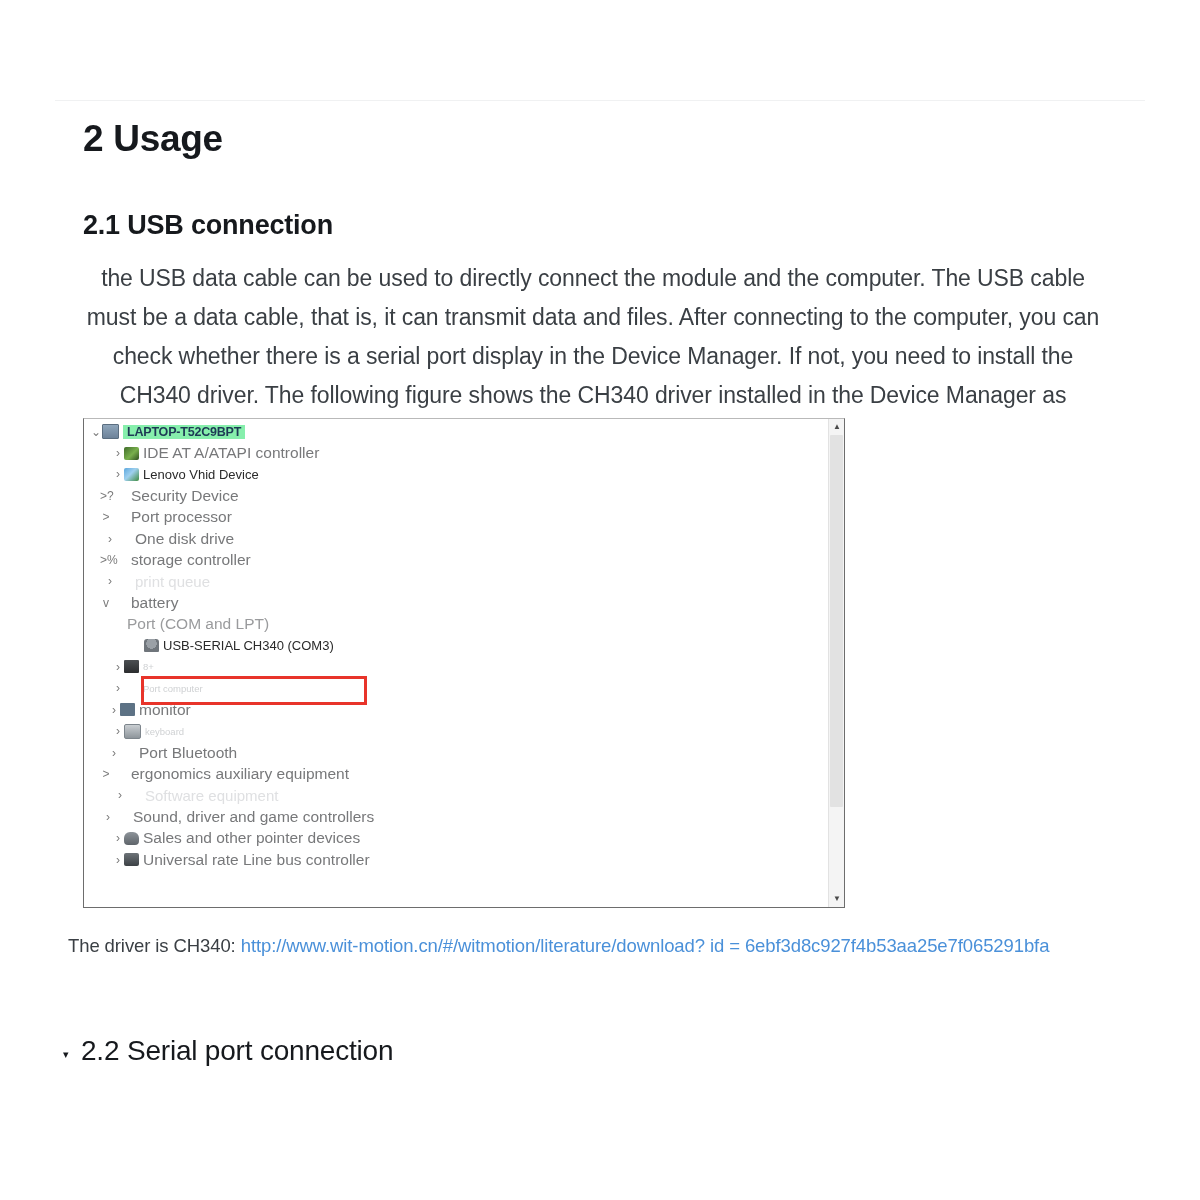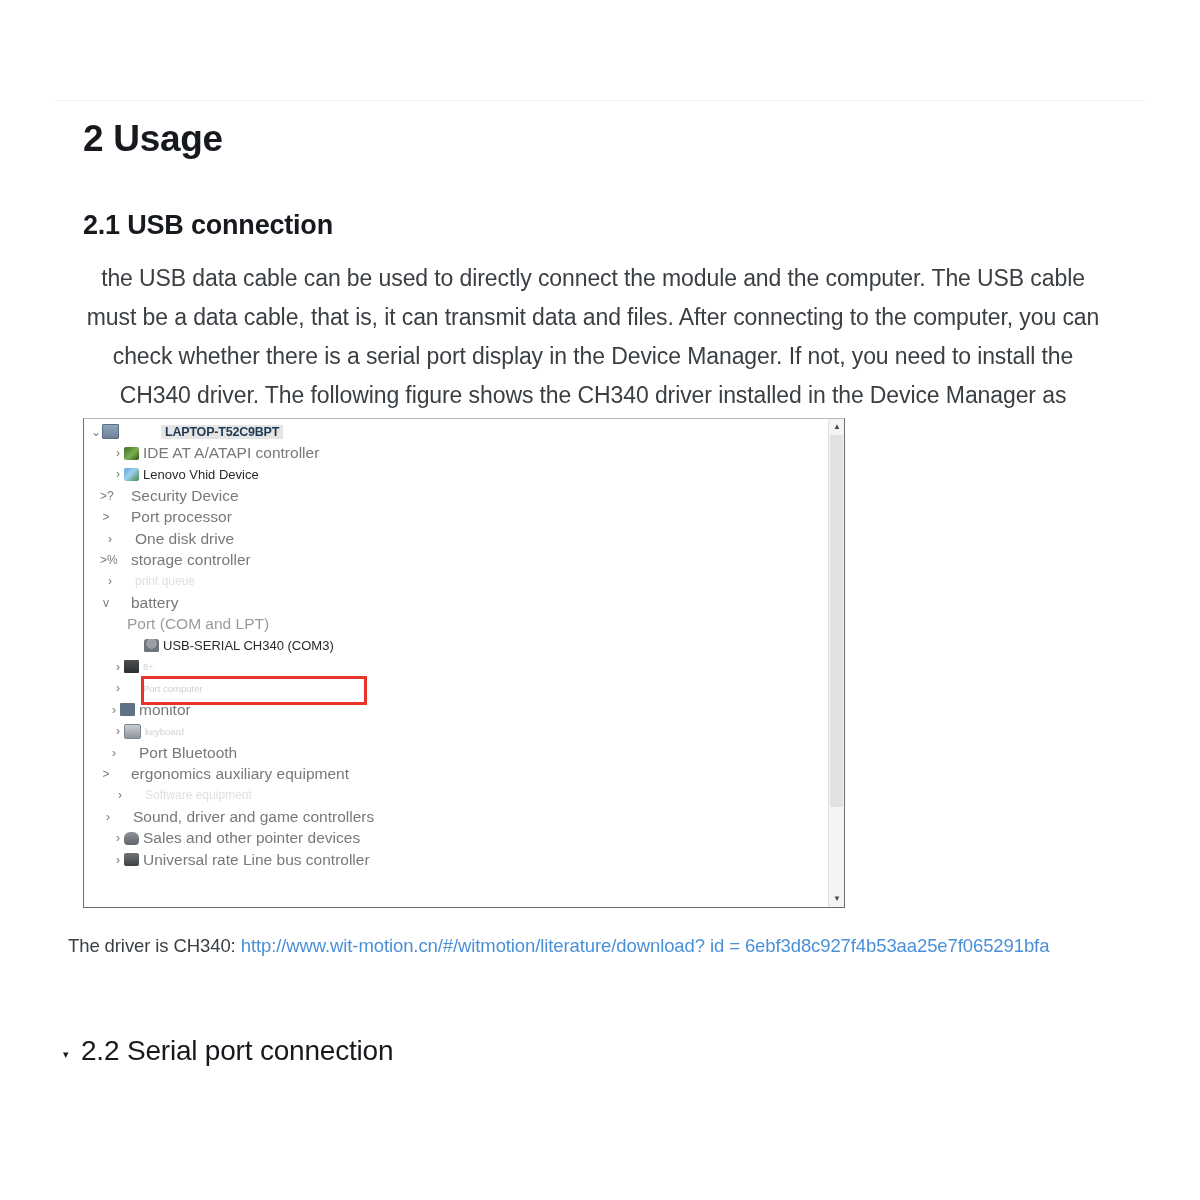--- a/index.html
+++ b/index.html
@@ -113,30 +113,29 @@
   }
   .dm-row .lbl {
     display: inline-block;
   }
 
   
   .t-sharp  { color: #2a2a2a; font-size: 13px; }
   .t-mid    { color: #77787a; font-size: 15.5px; text-align: right; }
   .t-soft   { color: #9a9b9d; font-size: 15.5px; }
   .t-faint  { color: #cfd1d3; font-size: 9.5px; }
-  .t-vfaint { color: #dfe0e2; font-size: 12px; }
+  .t-vfaint { color: #dfe0e2; font-size: 15px; }
 
   .selected {
-    background: #e5e5e5;
+    background: #86efac;
     padding: 0 4px;
     color: #1d3a55;
     font-size: 12.5px;
     font-weight: 600;
     letter-spacing: -0.2px;
-    margin-left: 38px;
   }
 
   .ico-pc {
     background:
       linear-gradient(#8fa6bb, #6d8299);
     border: 1px solid #5b6e80;
     border-radius: 1px;
   }
   .ico-green {
     background: linear-gradient(135deg,#3f6b2a 0%, #79b04c 55%, #2f5020 100%);

